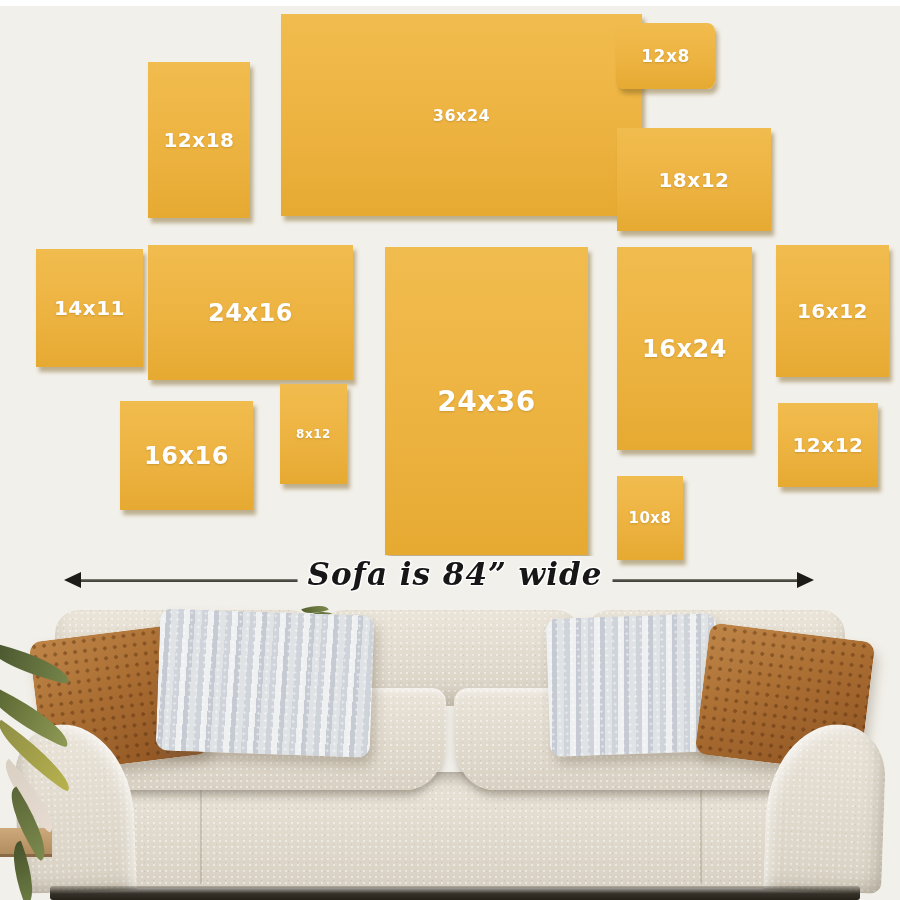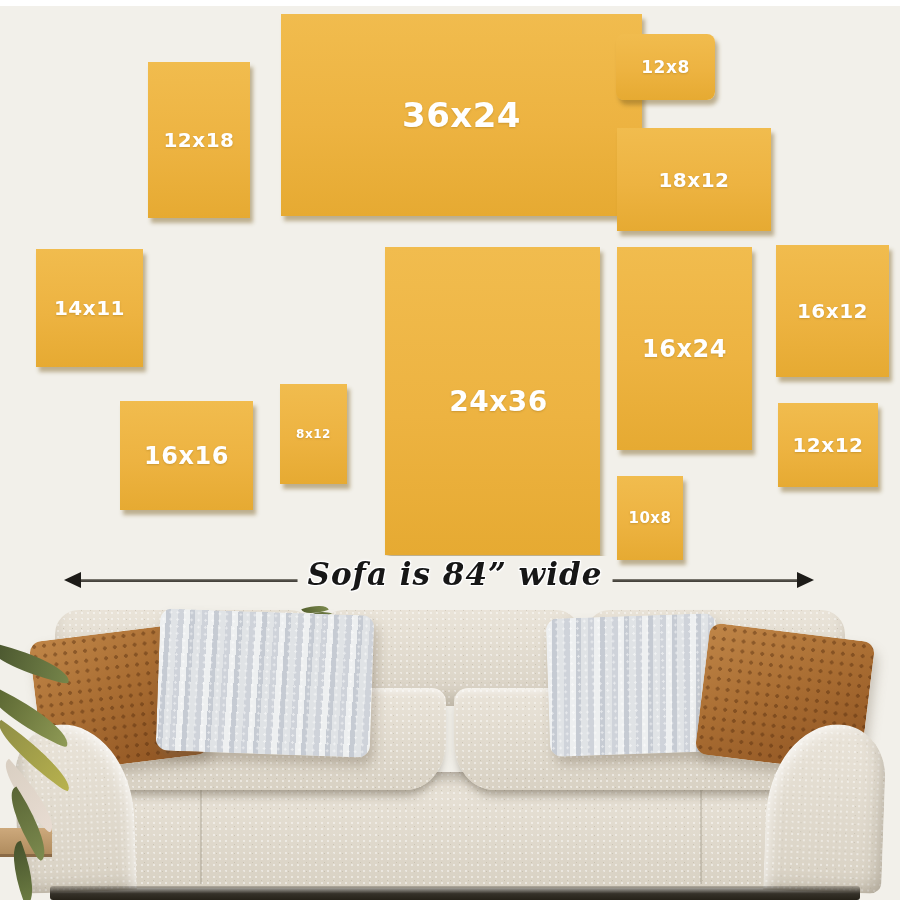--- a/index.html
+++ b/index.html
@@ -116,25 +116,26 @@
     background:linear-gradient(90deg,#46522c,#6d7d43);transform:rotate(70deg);}
 </style>
 </head>
 <body>
 
 <div class="stage">
   <div class="top-strip"></div>
 
   <div class="canvas-grid">
       <div class="canvas-rect" style="left: 148px; top: 62px; width: 102px; height: 156px; font-size: 20px;">12x18</div>
-      <div class="canvas-rect" style="left: 281px; top: 14px; width: 361px; height: 202px; font-size: 34px;">36x24</div>
-      <div class="canvas-rect" style="left: 616px; top: 34px; width: 99px; height: 66px; font-size: 17px; border-radius: 8px;">12x8</div>
+      <div class="canvas-rect" style="left: 281px; top: 14px; width: 361px; height: 202px; font-size: 16px;">36x24</div>
+      <div class="canvas-rect" style="left: 616px; top: 23px; width: 99px; height: 66px; font-size: 17px; border-radius: 8px;">12x8</div>
       <div class="canvas-rect" style="left: 617px; top: 113px; width: 154px; height: 103px; font-size: 20px; margin-top: 15px;">18x12</div>
       <div class="canvas-rect" style="left: 13px; top: 249px; width: 107px; height: 118px; font-size: 20px; margin-left: 23px;">14x11</div>
-      <div class="canvas-rect" style="left: 385px; top: 247px; width: 203px; height: 308px; font-size: 28px; padding-left: 12px;">24x36</div>
+      <div class="canvas-rect" style="left: 148px; top: 245px; width: 205px; height: 135px; font-size: 24px;">24x16</div>
+      <div class="canvas-rect" style="left: 385px; top: 247px; width: 203px; height: 308px; font-size: 28px;">24x36</div>
       <div class="canvas-rect" style="left: 617px; top: 247px; width: 135px; height: 203px; font-size: 24px;">16x24</div>
       <div class="canvas-rect" style="left: 776px; top: 245px; width: 113px; height: 132px; font-size: 20px;">16x12</div>
       <div class="canvas-rect" style="left: 120px; top: 401px; width: 133px; height: 109px; font-size: 24px;">16x16</div>
       <div class="canvas-rect" style="left: 280px; top: 384px; width: 67px; height: 100px; font-size: 12px;">8x12</div>
       <div class="canvas-rect" style="left: 617px; top: 476px; width: 66px; height: 84px; font-size: 15px;">10x8</div>
       <div class="canvas-rect" style="left: 778px; top: 403px; width: 100px; height: 84px; font-size: 20px;">12x12</div>
     </div>
 
   <div class="dim-line"></div>
   <div class="arrow-head left"></div>

